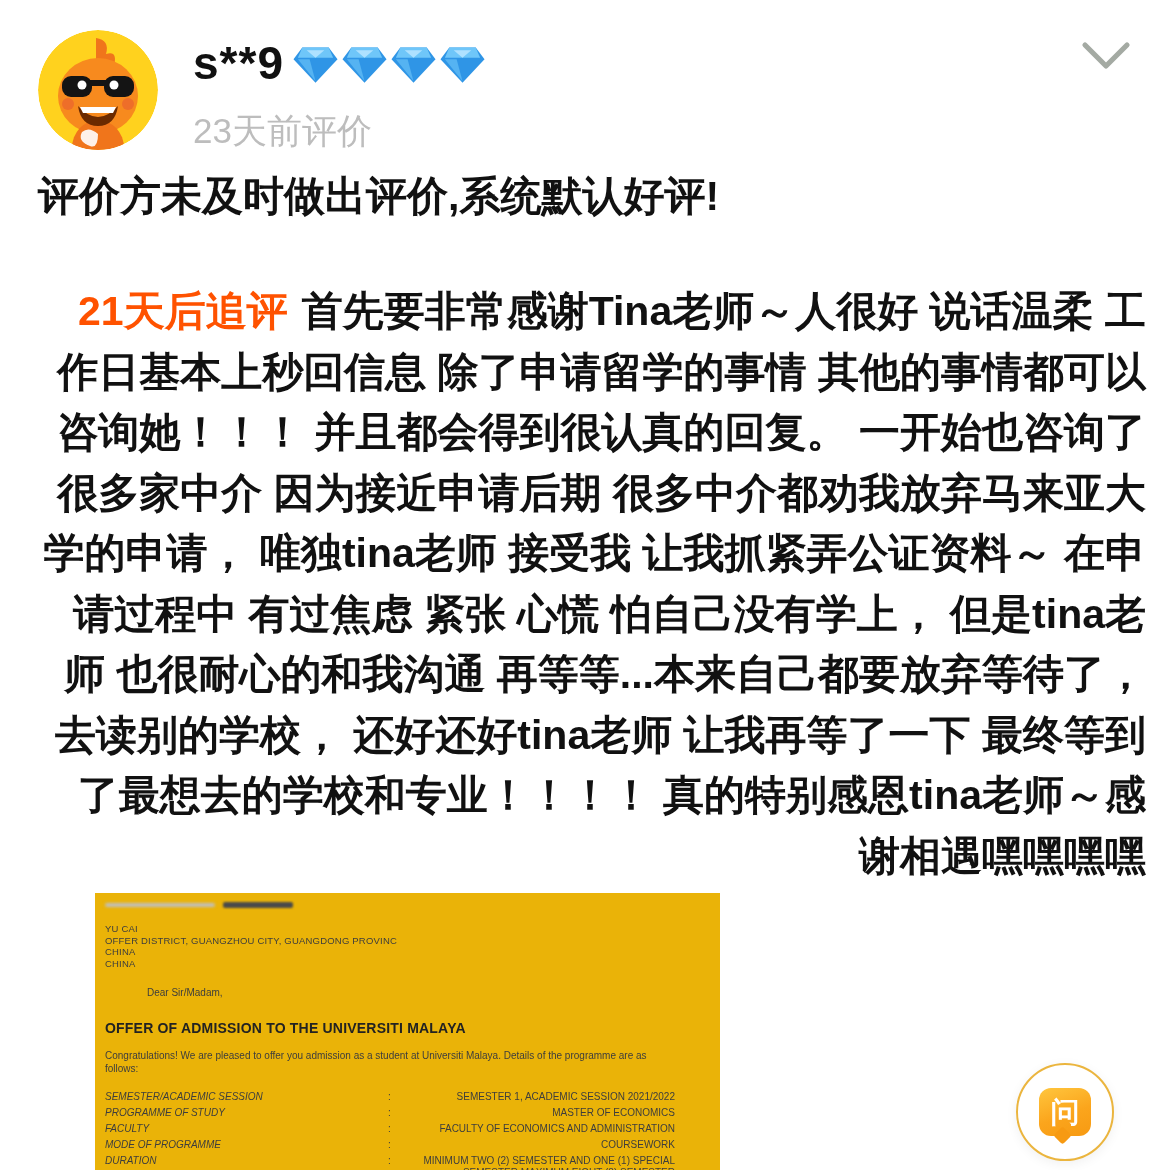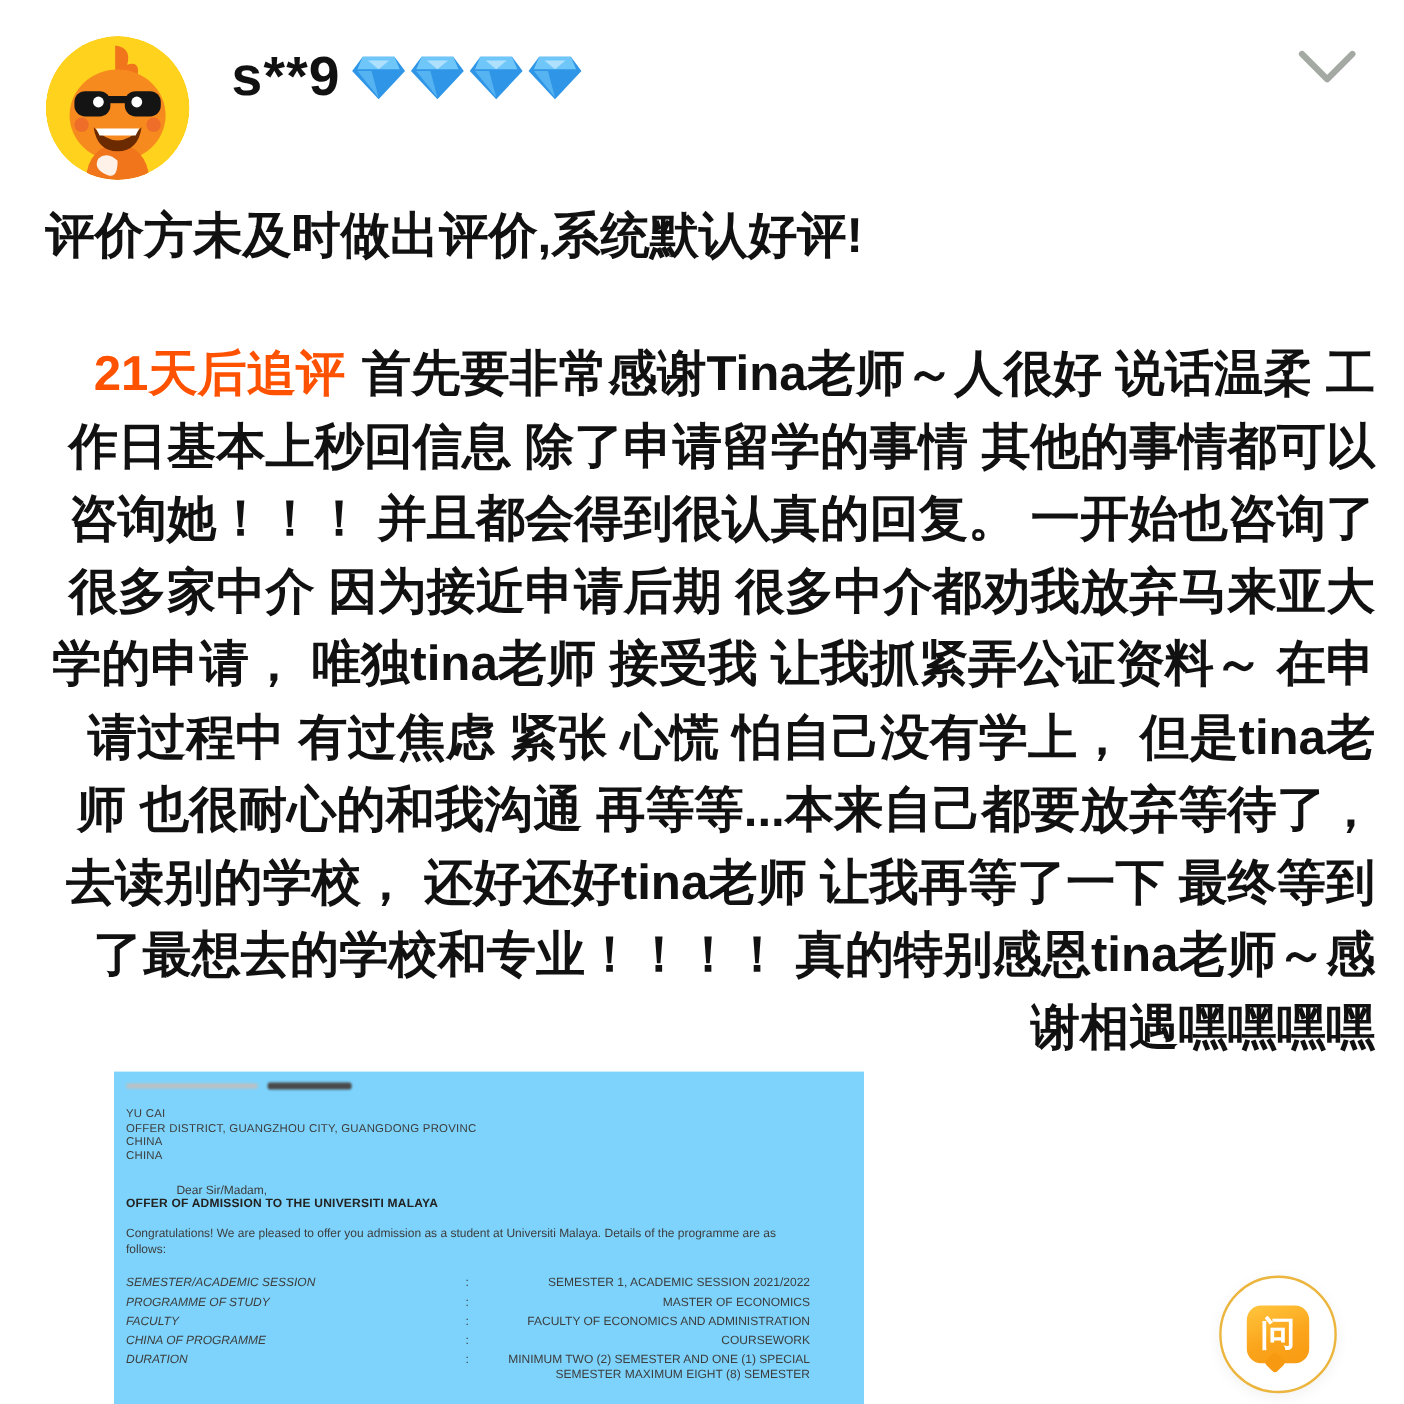--- a/index.html
+++ b/index.html
@@ -21,30 +21,30 @@
   
   .default-note { position:absolute; top:166px; left:38px; width:1105px;
                   font-size:41px; line-height:60px; font-weight:600; color:#111; }
   .followup { position:absolute; top:281px; left:38px; width:1108px;
               font-size:41px; line-height:60.5px; font-weight:600; color:#111;
               word-break:break-all; text-align:right; }
   .followup-tag { color:#FF5200; font-weight:700; margin-right:14px; }
 
   
   .letter-image { position:absolute; top:893px; left:95px; width:625px; height:277px;
-                  background:#7dd3fc; color:#3d3d3d; cursor:pointer; overflow:hidden;
+                  background:#eab308; color:#3d3d3d; cursor:pointer; overflow:hidden;
                   font-family:"Liberation Sans","DejaVu Sans",sans-serif; }
   .letter-inner { padding:8px 0 0 10px; filter:blur(0.3px); }
   .redacted-line { display:flex; align-items:center; gap:8px; height:8px; margin-bottom:14px; }
   .redacted-faint { width:110px; height:4px; background:#bfbfbf; filter:blur(1.5px); border-radius:2px; }
   .redacted-bar { width:70px; height:6px; background:#4a4a4a; filter:blur(1px); border-radius:2px; }
   .addr div { font-size:9.5px; line-height:11.2px; letter-spacing:.2px; }
   .addr div:first-child { margin-bottom:1px; }
   .salutation { margin-top:18px; font-size:10px;margin-left:42px; }
-  .letter-subject { margin-top:0; font-size:10px; font-weight:700; color:#222; letter-spacing:.2px; }
+  .letter-subject { margin-top:22px; font-size:14px; font-weight:700; color:#222; letter-spacing:.2px; }
   .letter-intro { margin-top:13px; font-size:10px; line-height:13px; max-width:548px; }
   .details { margin-top:16px; }
   .detail-row { display:grid; grid-template-columns:283px 13px 1fr; margin-bottom:3.5px; }
   .dl { font-size:10px; line-height:12.5px;font-style:italic; }
   .dc { font-size:10px; line-height:12.5px; }
   .dv { font-size:10px; line-height:12.5px; max-width:274px;text-align:right; }
 
   
   .ask-fab { position:absolute; left:1016px; top:1063px; width:98px; height:98px;
              background:#fff; border:2px solid #EBB53E; border-radius:50%;
@@ -123,20 +123,21 @@
           <span>
               <svg width="47" height="42" viewBox="0 0 32 28">
                 <polygon points="7,2 25,2 31,10 16,26 1,10" fill="#2F95E6"></polygon>
                 <polygon points="7,2 25,2 28,9 4,9" fill="#6FC6F9"></polygon>
                 <polygon points="10,4 22,4 16,9" fill="#AFE1FF"></polygon>
                 <polygon points="4,10 16,25 12,10" fill="#55B3F2"></polygon>
               </svg>
             </span>
         </span>
       </div>
+      <div class="review-time">23天前评价</div>
     </div>
 
     <div class="collapse-chevron">
       <svg width="52" height="36" viewBox="0 0 26 16">
           <path d="M2.5 2.5 L13 13 L23.5 2.5" stroke="#A4AAA3" stroke-width="2.6" fill="none" stroke-linecap="round" stroke-linejoin="round"></path>
         </svg>
     </div>
   </div>
 
   <div class="default-note">评价方未及时做出评价,系统默认好评!</div>
@@ -174,21 +175,21 @@
           <span class="dl">PROGRAMME OF STUDY</span>
           <span class="dc">:</span>
           <span class="dv">MASTER OF ECONOMICS</span>
         </div>
         <div class="detail-row">
           <span class="dl">FACULTY</span>
           <span class="dc">:</span>
           <span class="dv">FACULTY OF ECONOMICS AND ADMINISTRATION</span>
         </div>
         <div class="detail-row">
-          <span class="dl">CHINA OF PROGRAMME</span>
+          <span class="dl">MODE OF PROGRAMME</span>
           <span class="dc">:</span>
           <span class="dv">COURSEWORK</span>
         </div>
         <div class="detail-row">
           <span class="dl">DURATION</span>
           <span class="dc">:</span>
           <span class="dv">MINIMUM TWO (2) SEMESTER AND ONE (1) SPECIAL SEMESTER MAXIMUM EIGHT (8) SEMESTER</span>
         </div>
 
       </div>

